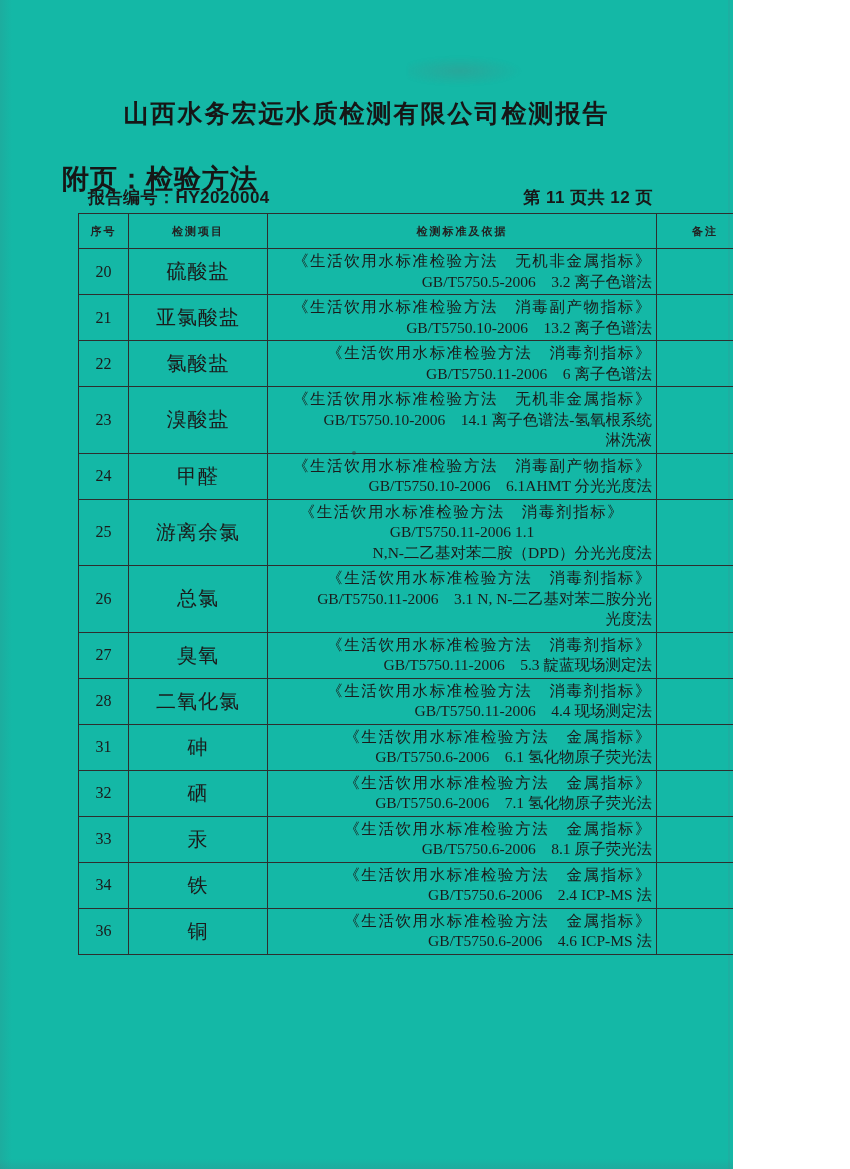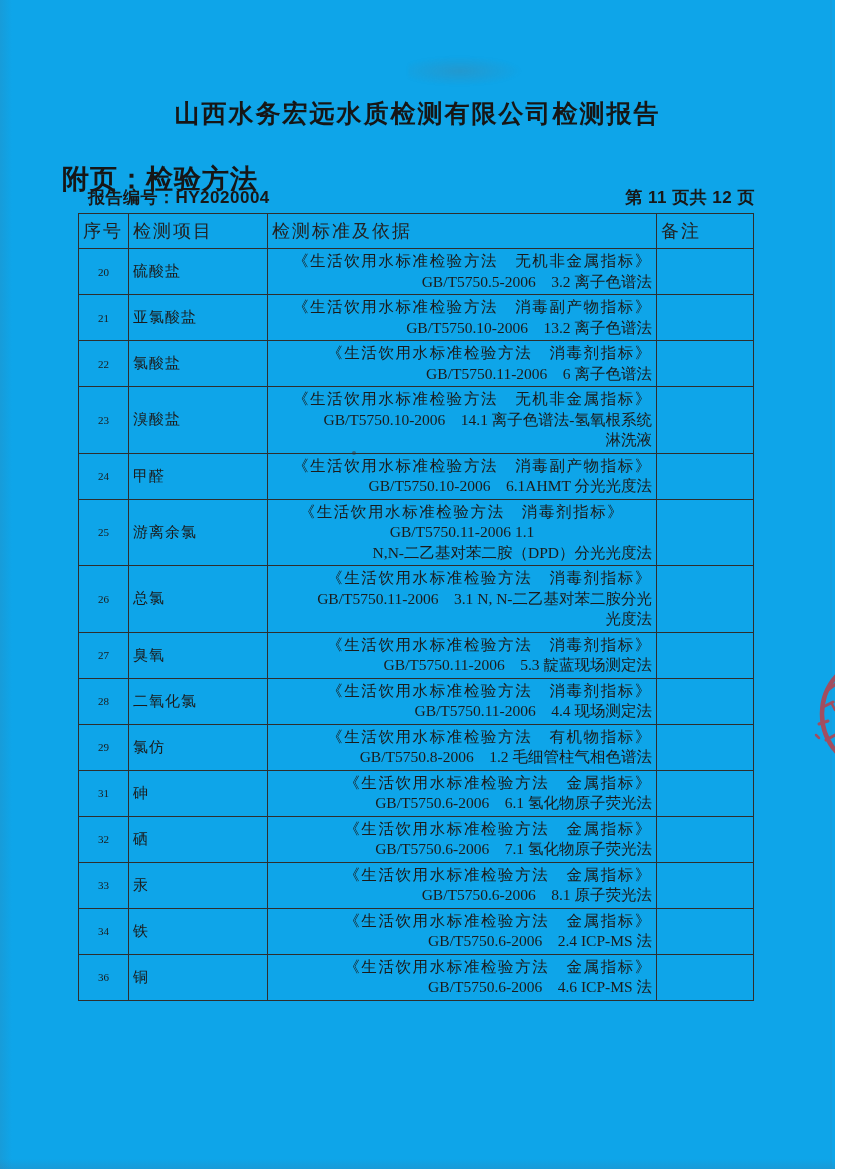--- a/index.html
+++ b/index.html
@@ -1,19 +1,19 @@
 <!DOCTYPE html>
 <html><head>
 <meta charset="utf-8">
 <style>
   html,body{margin:0;padding:0;background:#ffffff;}
   .page{
     position:relative;
-    width:835px;height:1169px;
-    background:#0ea5e9;
+    width:733px;height:1169px;
+    background:#14b8a6;
     overflow:hidden;
     font-family:"Liberation Serif","DejaVu Serif",serif;
     color:#1b1b1b;
   }
   
   .edge-left{position:absolute;left:0;top:0;bottom:0;width:12px;
     background:linear-gradient(90deg,rgba(90,90,105,0.12),rgba(0,0,0,0));}
   .edge-bottom{position:absolute;left:0;right:0;bottom:0;height:10px;
     background:linear-gradient(0deg,rgba(90,90,105,0.14),rgba(0,0,0,0));}
   .edge-right{position:absolute;right:3px;top:0;bottom:0;width:2px;background:rgba(110,110,125,0.10);}
@@ -50,25 +50,25 @@
   table.methods col.c-no{width:50px;}
   table.methods col.c-item{width:139px;}
   table.methods col.c-std{width:389px;}
   table.methods col.c-remark{width:97px;}
   table.methods th,table.methods td{
     border:1.6px solid #2e2e2e;
     padding:2px 4px;
     vertical-align:middle;
   }
   table.methods th{
-    height:30px;font-size:18px;font-weight:normal;
-    text-align:left;letter-spacing:2px;color:#222;
-  }
-  td.cell-no{text-align:center;font-size:11px;font-family:"Liberation Serif","DejaVu Serif",serif;}
-  td.cell-item{font-size:15px;letter-spacing:1px;}
+    height:30px;font-size:11px;font-weight:bold;
+    text-align:center;letter-spacing:2px;color:#222;
+  }
+  td.cell-no{text-align:center;font-size:16px;font-family:"Liberation Serif","DejaVu Serif",serif;}
+  td.cell-item{text-align:center;font-size:20px;letter-spacing:1px;}
   td.cell-std{padding:2px 7px;}
   .std-line{line-height:20.5px;white-space:pre-wrap;text-align:right;}
   .std-line.c{text-align:center;}
   .std-line.spread{letter-spacing:1.6px;}
   td.cell-remark{}
 
   .stamp{position:absolute;left:788px;top:652px;width:70px;height:125px;pointer-events:none;}
 </style>
 </head>
 <body>
@@ -183,29 +183,20 @@
         <tr>
           <td class="cell-no">28</td>
           <td class="cell-item">二氧化氯</td>
           <td class="cell-std">
             <div class="std-line spread">《生活饮用水标准检验方法　消毒剂指标》</div>
             <div class="std-line">GB/T5750.11-2006　4.4 现场测定法</div>
           </td>
           <td class="cell-remark"></td>
         </tr>
         <tr>
-          <td class="cell-no">29</td>
-          <td class="cell-item">氯仿</td>
-          <td class="cell-std">
-            <div class="std-line spread">《生活饮用水标准检验方法　有机物指标》</div>
-            <div class="std-line">GB/T5750.8-2006　1.2 毛细管柱气相色谱法</div>
-          </td>
-          <td class="cell-remark"></td>
-        </tr>
-        <tr>
           <td class="cell-no">31</td>
           <td class="cell-item">砷</td>
           <td class="cell-std">
             <div class="std-line spread">《生活饮用水标准检验方法　金属指标》</div>
             <div class="std-line">GB/T5750.6-2006　6.1 氢化物原子荧光法</div>
           </td>
           <td class="cell-remark"></td>
         </tr>
         <tr>
           <td class="cell-no">32</td>

